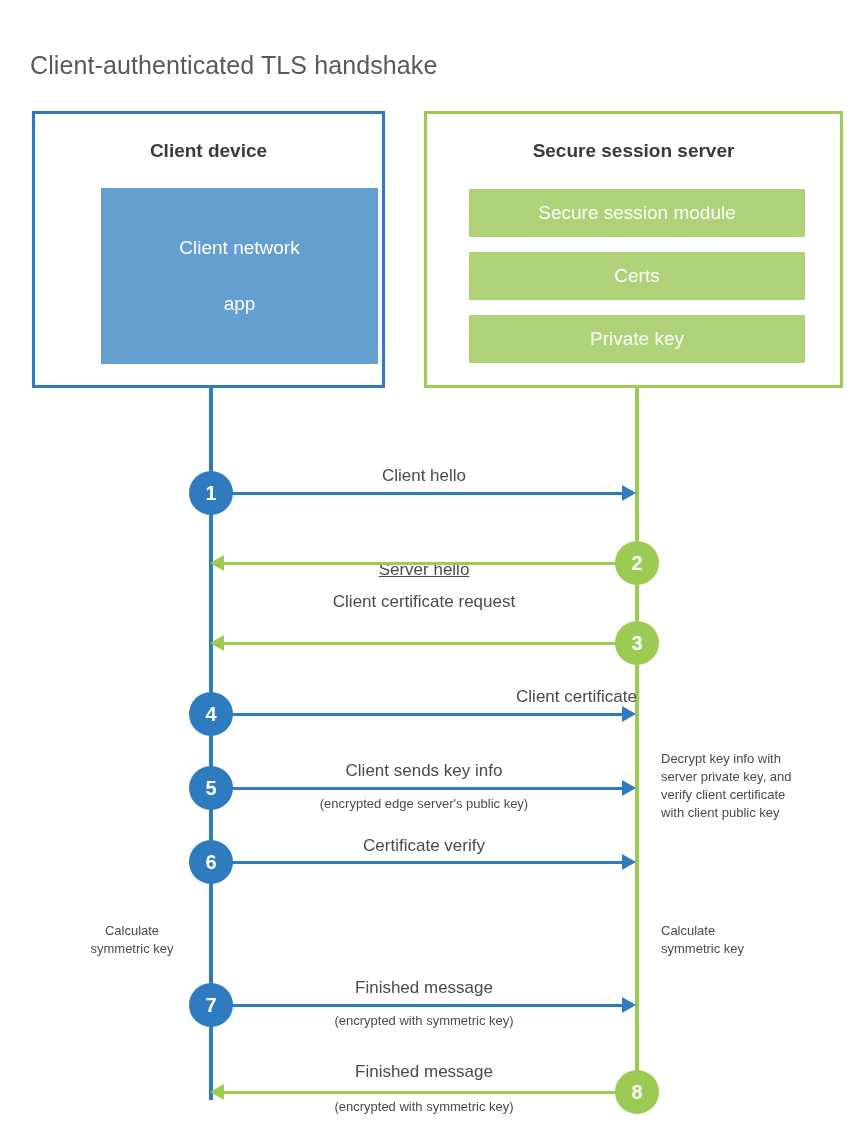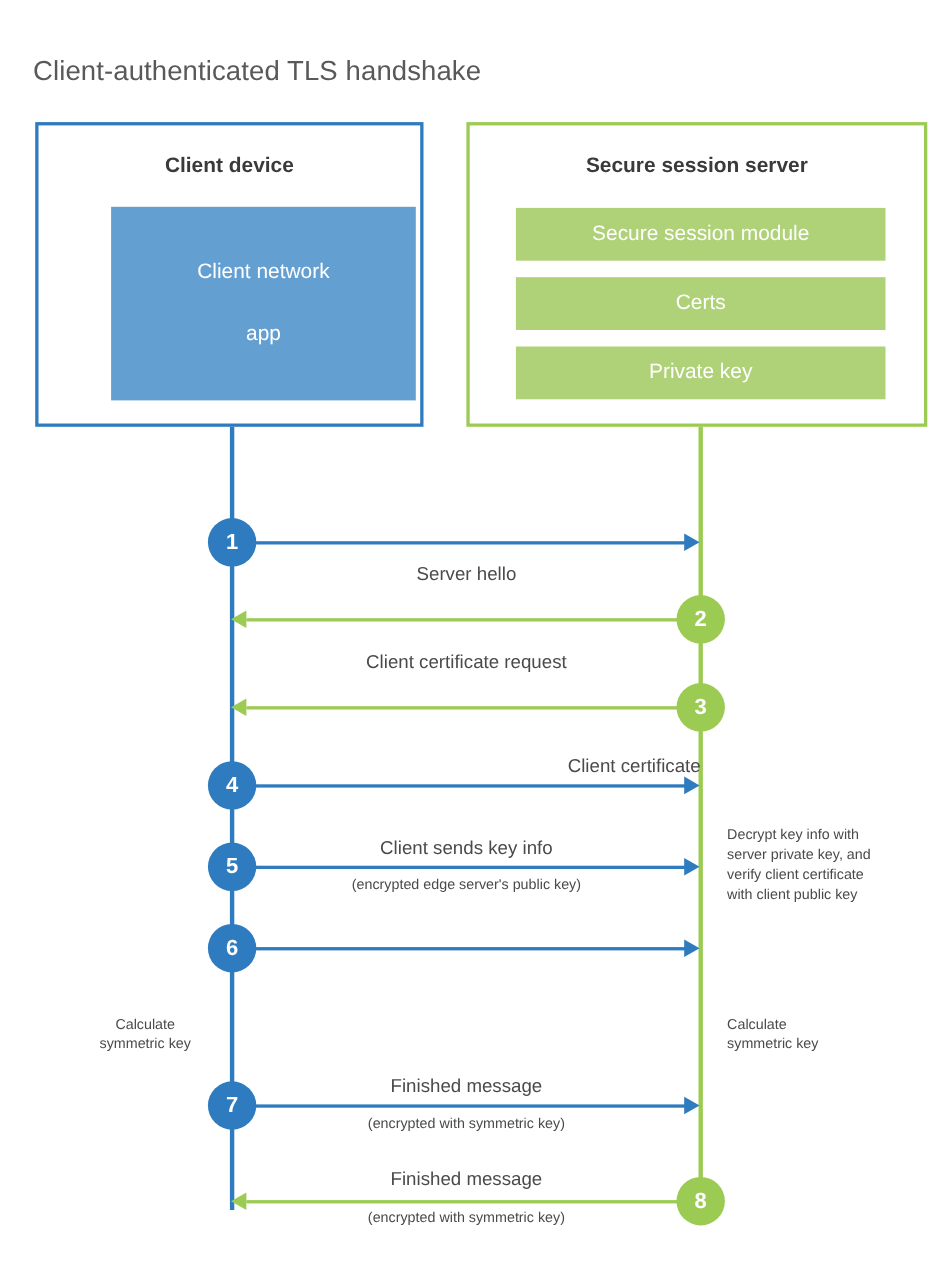--- a/index.html
+++ b/index.html
@@ -195,45 +195,47 @@
       <span>
         <span>Client network</span><br>
         <span>app</span>
       </span>
     </div>
   </div>
 
   <div class="lifeline client"></div>
   <div class="lifeline server"></div>
 
+  <div class="arrow-label" style="left:211px; top:466px; width:426px;">Client hello</div>
   <div class="arrow-line blue" style="left:211px; top:492px; width:412px;"></div>
   <div class="arrow-head right blue" style="left:622px; top:485px;"></div>
   <div class="step-circle blue" style="top:471px;">1</div>
 
-  <div class="arrow-label" style="left:211px; top:512px; width:426px;">Server hello</div>
+  <div class="arrow-label" style="left:211px; top:560px; width:426px;text-decoration:underline;">Server hello</div>
   <div class="arrow-line green" style="left:224px; top:562px; width:411px;"></div>
   <div class="arrow-head left green" style="left:210px; top:555px;"></div>
   <div class="step-circle green" style="top:541px;">2</div>
 
   <div class="arrow-label" style="left:211px; top:592px; width:426px;">Client certificate request</div>
   <div class="arrow-line green" style="left:224px; top:642px; width:411px;"></div>
   <div class="arrow-head left green" style="left:210px; top:635px;"></div>
   <div class="step-circle green" style="top:621px;">3</div>
 
   <div class="arrow-label" style="left:211px; top:687px; width:426px;text-align:right;">Client certificate</div>
   <div class="arrow-line blue" style="left:211px; top:713px; width:412px;"></div>
   <div class="arrow-head right blue" style="left:622px; top:706px;"></div>
   <div class="step-circle blue" style="top:692px;">4</div>
 
   <div class="arrow-label" style="left:211px; top:761px; width:426px;">Client sends key info</div>
   <div class="arrow-line blue" style="left:211px; top:787px; width:412px;"></div>
   <div class="arrow-head right blue" style="left:622px; top:780px;"></div>
   <div class="arrow-sublabel" style="left:211px; top:796px; width:426px;">(encrypted edge server's public key)</div>
   <div class="step-circle blue" style="top:766px;">5</div>
 
+  <div class="arrow-label" style="left:211px; top:836px; width:426px;">Certificate verify</div>
   <div class="arrow-line blue" style="left:211px; top:861px; width:412px;"></div>
   <div class="arrow-head right blue" style="left:622px; top:854px;"></div>
   <div class="step-circle blue" style="top:840px;">6</div>
 
   <div class="side-note left" style="left:661px; top:750px; width:175px; white-space:pre-line;">Decrypt key info with
 server private key, and
 verify client certificate
 with client public key</div>
 
   <div class="side-note center" style="left:62px; top:922px; width:140px; white-space:pre-line;">Calculate

